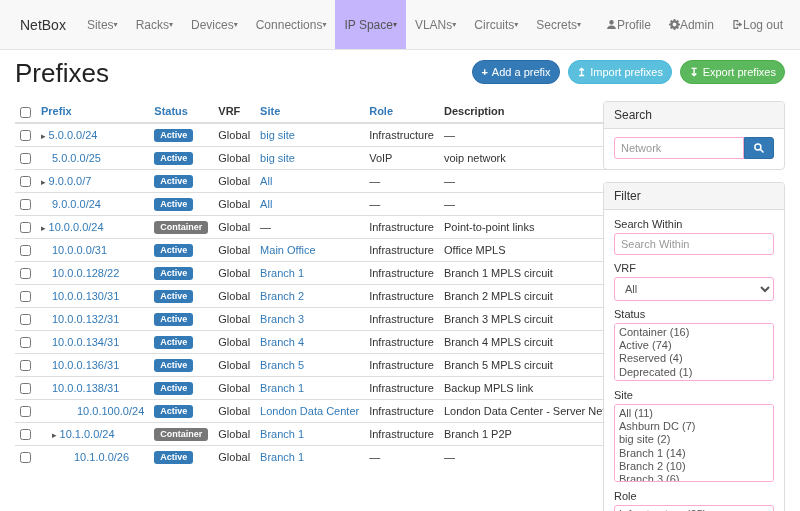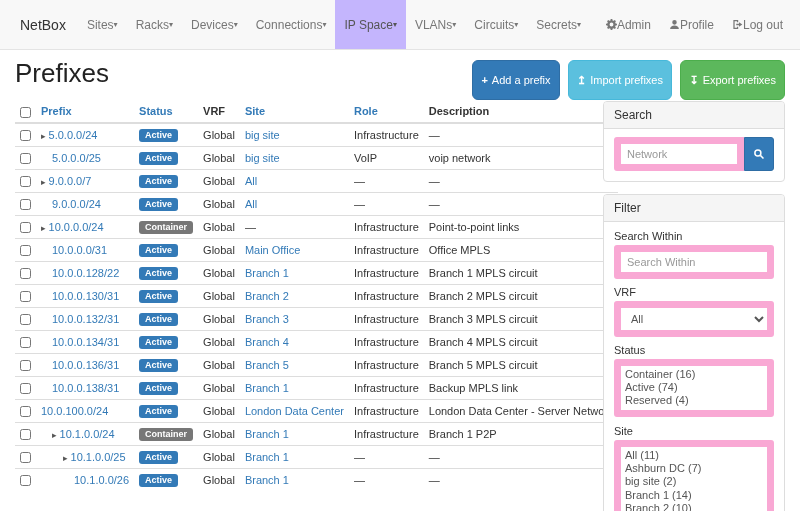--- a/index.html
+++ b/index.html
@@ -19,22 +19,22 @@
   .nav-item { display: flex; align-items: center; padding: 0 9px; color: #777; cursor: pointer; white-space: nowrap; }
   .nav-item.active { background: #c4b5fd; color: #555; }
   .caret { font-size: 8px; line-height: 1; }
   .nav-right { margin-left: auto; display: flex; }
   .icon-12 { display: flex; align-items: center; }
   .icon-12 svg { width: 11px; height: 11px; fill: #777; display: block; }
   
   .content { padding: 4px 15px 0; }
   .toolbar { float: right; margin-top: 6px; }
   .btn {
-    display: inline-block; border: 1px solid transparent; border-radius: 6px;
-    padding: 12px 8px; font-size: 11px; color: #fff; margin-left: 4px; cursor: pointer;
+    display: inline-block; border: 1px solid transparent; border-radius: 12px;
+    padding: 4px 8px; font-size: 11px; color: #fff; margin-left: 4px; cursor: pointer;
     font-family: inherit; line-height: 1.3;
   }
   .btn .glyph { margin-right: 4px; font-weight: bold; }
   .btn-primary { background: var(--primary, #337ab7); border-color: #2e6da4; }
   .btn-info    { background: var(--info, #5bc0de); border-color: #46b8da; }
   .btn-success { background: var(--success, #5cb85c); border-color: #4cae4c; }
   h1 { font-size: 26px; font-weight: normal; margin: 4px 0 12px; color: #222; }
   .layout { display: flex; gap: 15px; align-items: flex-start; }
   .main { flex: 1; min-width: 0; }
   .sidebar { width: 182px; flex: none; }
@@ -56,21 +56,21 @@
   
   .panel { border: 1px solid #ddd; border-radius: 4px; margin-bottom: 12px; background: #fff; }
   .panel-heading {
     background: #f5f5f5; padding: 6px 10px; border-bottom: 1px solid #ddd;
     font-size: 12px; color: #333; border-radius: 3px 3px 0 0;
   }
   .panel-body { padding: 8px 10px 10px; }
   .form-label { display: block; font-size: 11px; margin: 7px 0 3px; color: #333; }
   .form-label.first { margin-top: 0; }
   .form-control {
-    width: 100%; border: 7px solid #f9a8d4; border-radius: 3px; padding: 4px 6px;
+    width: 100%; border: 1px solid #f9a8d4; border-radius: 3px; padding: 4px 6px;
     font-size: 11px; color: #555; font-family: inherit; background: #fff;
   }
   input.form-control::placeholder { color: #999; }
   .input-group { display: flex; }
   .input-group .form-control { border-radius: 3px 0 0 3px; flex: 1; min-width: 0; }
   .search-btn {
     background: var(--primary, #337ab7); border: 1px solid #2e6da4; border-radius: 0 3px 3px 0;
     width: 30px; display: flex; align-items: center; justify-content: center; cursor: pointer;
   }
   .search-btn svg { width: 12px; height: 12px; display: block; }
@@ -110,35 +110,35 @@
       <div class="nav-item">
         <span>Circuits</span>
         <span class="caret">▾</span>
       </div>
       <div class="nav-item">
         <span>Secrets</span>
         <span class="caret">▾</span>
       </div>
     </div>
   <div class="nav-right">
+    <div class="nav-item">
+      <span class="icon-12">
+        <svg viewBox="0 0 16 16">
+            <path d="M8 1.6a3.3 3.3 0 1 1 0 6.6 3.3 3.3 0 0 1 0-6.6zM1.6 14.6c0-3.2 2.9-5 6.4-5s6.4 1.8 6.4 5H1.6z"></path>
+          </svg>
+      </span>
+      <span>Profile</span>
+    </div>
     <div class="nav-item">
       <span class="icon-12">
         <svg viewBox="0 0 16 16">
             <path fill-rule="evenodd" d="M6.8 0h2.4l.3 2a6 6 0 0 1 1.7.7l1.6-1.2 1.7 1.7-1.2 1.6c.3.5.6 1.1.7 1.7l2 .3v2.4l-2 .3a6 6 0 0 1-.7 1.7l1.2 1.6-1.7 1.7-1.6-1.2a6 6 0 0 1-1.7.7l-.3 2H6.8l-.3-2a6 6 0 0 1-1.7-.7l-1.6 1.2-1.7-1.7 1.2-1.6a6 6 0 0 1-.7-1.7l-2-.3V6.8l2-.3c.1-.6.4-1.2.7-1.7L1.5 3.2l1.7-1.7 1.6 1.2A6 6 0 0 1 6.5 2l.3-2zM8 5.2a2.8 2.8 0 1 0 0 5.6 2.8 2.8 0 0 0 0-5.6z"></path>
           </svg>
       </span>
       <span>Admin</span>
-    </div>
-    <div class="nav-item">
-      <span class="icon-12">
-        <svg viewBox="0 0 16 16">
-            <path d="M8 1.6a3.3 3.3 0 1 1 0 6.6 3.3 3.3 0 0 1 0-6.6zM1.6 14.6c0-3.2 2.9-5 6.4-5s6.4 1.8 6.4 5H1.6z"></path>
-          </svg>
-      </span>
-      <span>Profile</span>
     </div>
     <div class="nav-item">
       <span class="icon-12">
         <svg viewBox="0 0 16 16">
             <path d="M2 1.5h7v3.2H7.2V3.3H3.8v9.4h3.4v-1.4H9v3.2H2z"></path>
             <path d="M10.2 4.6 15 8l-4.8 3.4V9.2H6.2V6.8h4z"></path>
           </svg>
       </span>
       <span>Log out</span>
     </div>
@@ -278,44 +278,35 @@
               <td class="check-col"><input type="checkbox" style=""></td>
               <td><span style="padding-left: 11px;"><a>10.0.0.138/31</a></span></td>
               <td><span class="badge badge-active">Active</span></td>
               <td>Global</td>
               <td><a>Branch 1</a></td>
               <td>Infrastructure</td>
               <td>Backup MPLS link</td>
             </tr>
             <tr>
               <td class="check-col"><input type="checkbox" style=""></td>
-              <td><span style="padding-left: 0px;"><a>10.0.100.0/24</a></span></td>
+              <td><span style="padding-left: 0px; margin-left: 36px;"><a>10.0.100.0/24</a></span></td>
               <td><span class="badge badge-active">Active</span></td>
               <td>Global</td>
               <td><a>London Data Center</a></td>
               <td>Infrastructure</td>
               <td>London Data Center - Server Network</td>
             </tr>
             <tr>
               <td class="check-col"><input type="checkbox" style=""></td>
               <td><span style="padding-left: 11px;"><span class="arrow">▸</span><a>10.1.0.0/24</a></span></td>
               <td><span class="badge badge-container">Container</span></td>
               <td>Global</td>
               <td><a>Branch 1</a></td>
               <td>Infrastructure</td>
               <td>Branch 1 P2P</td>
-            </tr>
-            <tr>
-              <td class="check-col"><input type="checkbox" style=""></td>
-              <td><span style="padding-left: 22px;"><span class="arrow">▸</span><a>10.1.0.0/25</a></span></td>
-              <td><span class="badge badge-active">Active</span></td>
-              <td>Global</td>
-              <td><a>Branch 1</a></td>
-              <td>—</td>
-              <td>—</td>
             </tr>
             <tr>
               <td class="check-col"><input type="checkbox" style=""></td>
               <td><span style="padding-left: 33px;"><a>10.1.0.0/26</a></span></td>
               <td><span class="badge badge-active">Active</span></td>
               <td>Global</td>
               <td><a>Branch 1</a></td>
               <td>—</td>
               <td>—</td>
             </tr>

